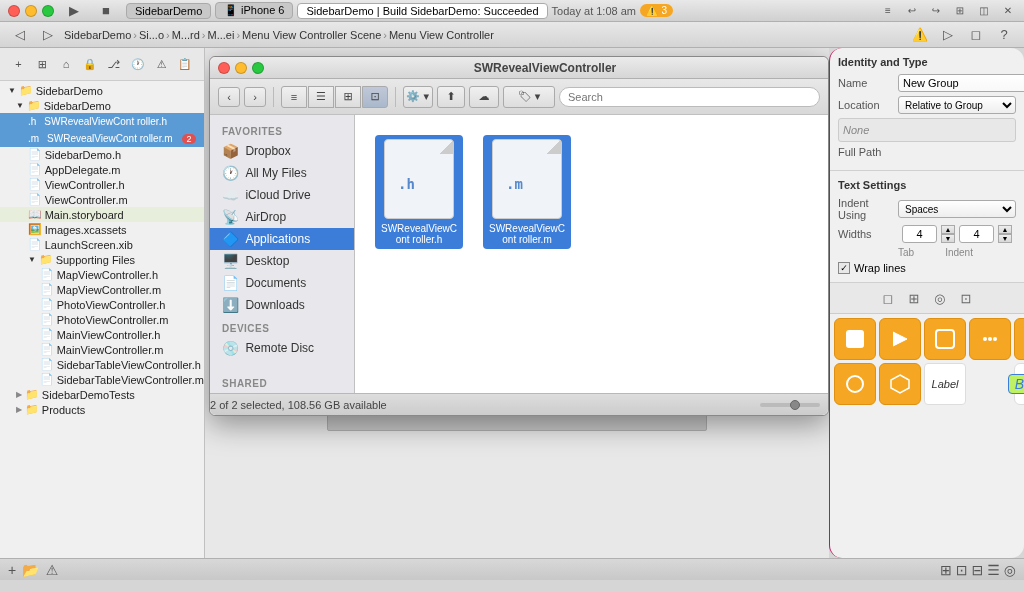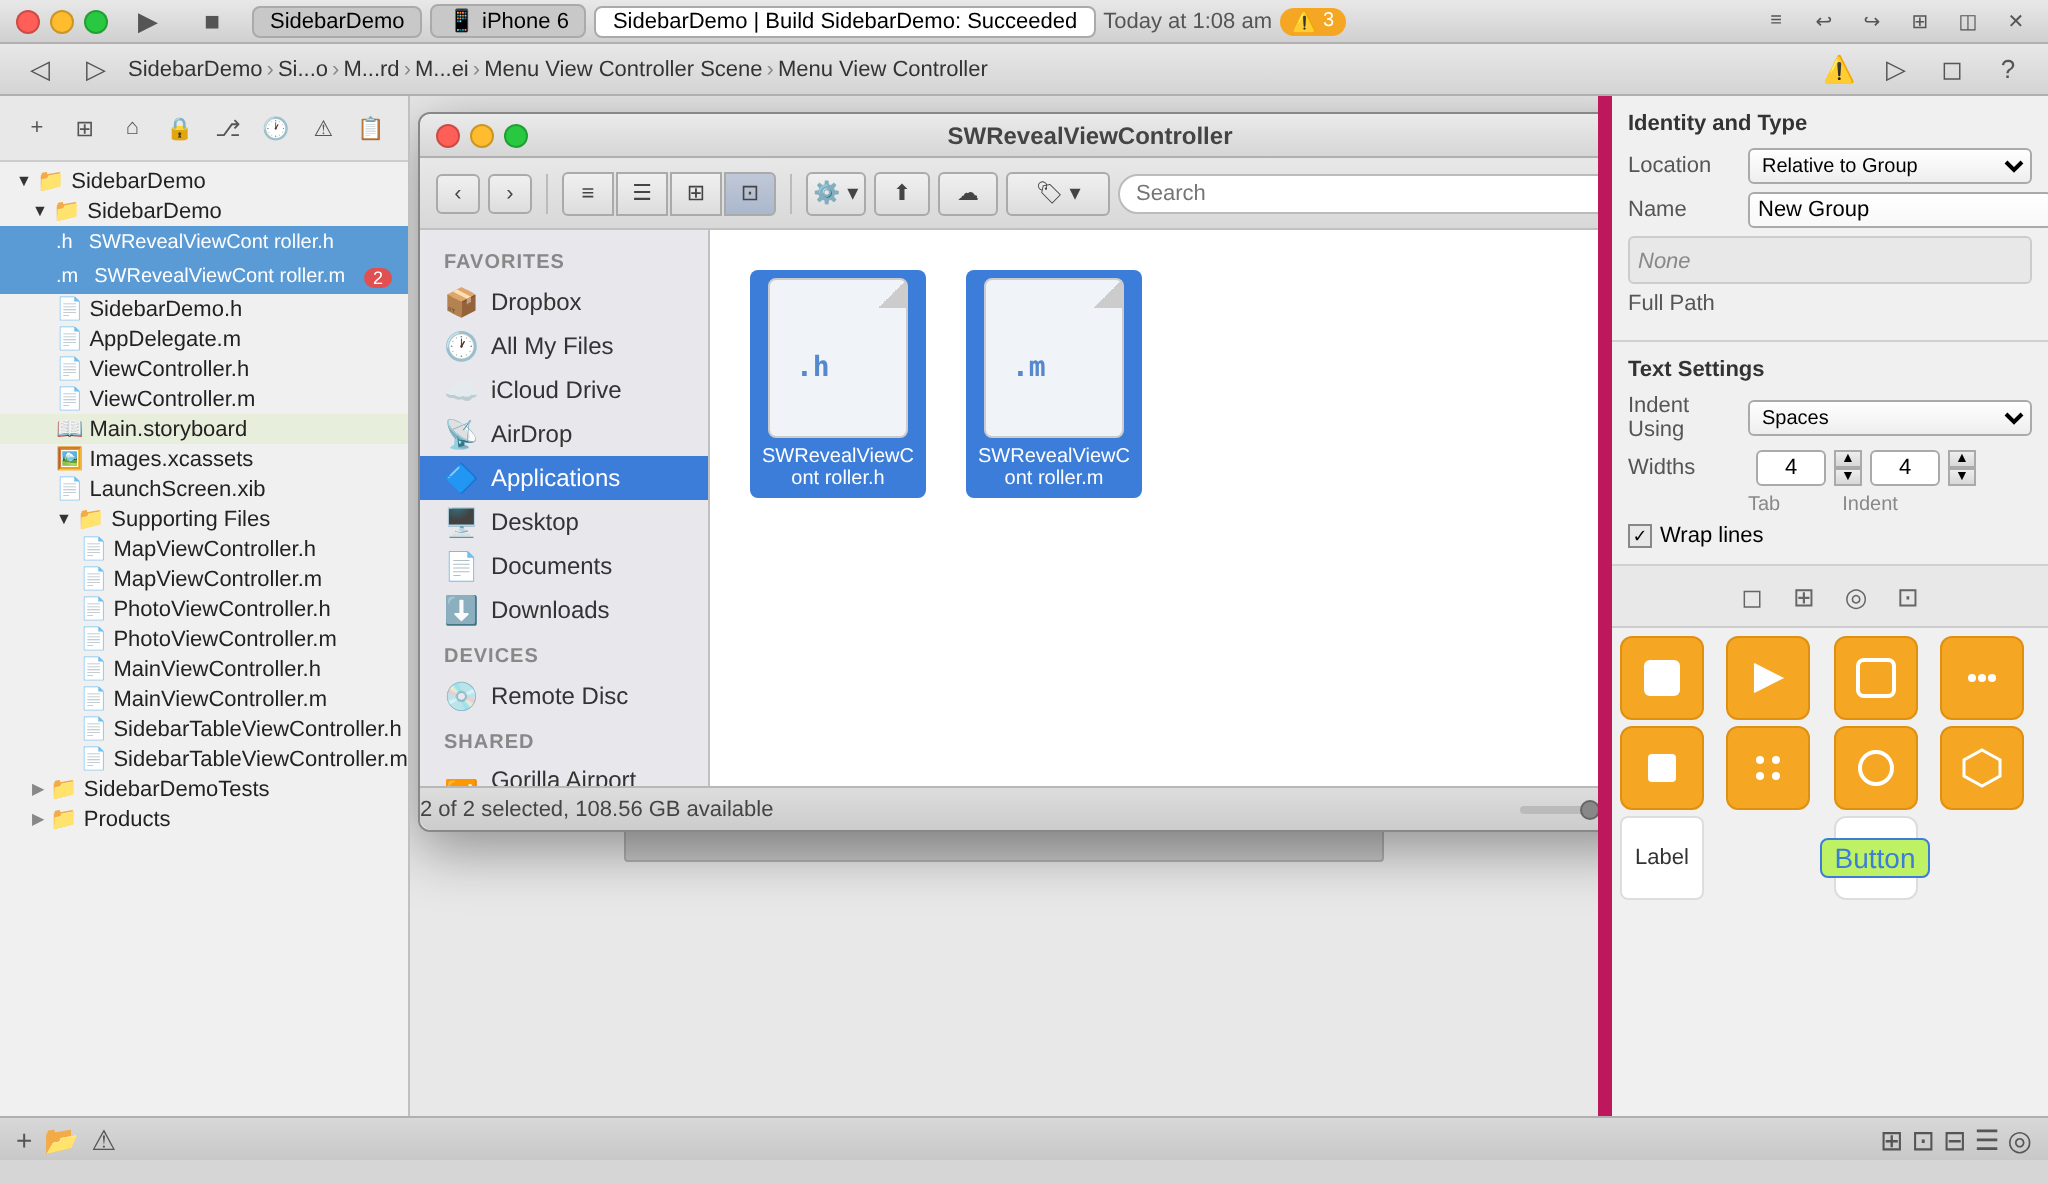--- a/index.html
+++ b/index.html
@@ -73,21 +73,21 @@
     .finder-file-icon { width: 70px; height: 80px; background: #f0f4f8; border: 1px solid #ccc; border-radius: 4px; display: flex; flex-direction: column; align-items: center; justify-content: center; position: relative; font-size: 24px; color: #5588cc; }
     .finder-file-icon .corner-fold { position: absolute; top: 0; right: 0; width: 14px; height: 14px; background: linear-gradient(135deg, transparent 50%, #ccc 50%); }
     .finder-file-label { font-size: 10px; color: #333; text-align: center; width: 80px; word-break: break-word; }
     .finder-file.selected .finder-file-label { color: #fff; }
     .finder-statusbar { height: 22px; background: linear-gradient(to bottom, #ddd, #ccc); border-top: 1px solid #b8b8b8; display: flex; align-items: center; justify-content: center; font-size: 11px; color: #444; gap: 8px; border-radius: 0 0 6px 6px; }
     .finder-statusbar-slider { display: flex; gap: 4px; align-items: center; margin-left: auto; margin-right: 8px; }
     .slider-track { width: 60px; height: 4px; background: #bbb; border-radius: 2px; position: relative; }
     .slider-thumb { width: 10px; height: 10px; border-radius: 50%; background: #888; border: 1px solid #666; position: absolute; top: -3px; left: 30px; }
 
     
-    .right-panel { width: 225px; background: #f0f0f0; border-left: 7px solid #be185d; display: flex; flex-direction: column; overflow: hidden; }
+    .right-panel { width: 195px; background: #f0f0f0; border-left: 1px solid #be185d; display: flex; flex-direction: column; overflow: hidden; border-radius: 13px; }
     .right-panel-section { padding: 8px; border-bottom: 1px solid #d0d0d0; }
     .right-panel-title { font-size: 11px; font-weight: 700; color: #333; margin-bottom: 6px; }
     .right-panel-row { display: flex; align-items: center; margin-bottom: 4px; }
     .right-panel-label { font-size: 11px; color: #555; width: 60px; flex-shrink: 0; }
     .right-panel-input { flex: 1; height: 18px; border: 1px solid #aaa; border-radius: 3px; font-size: 11px; padding: 0 4px; background: linear-gradient(to bottom, #fff, #f8f8f8); }
     .right-panel-select { flex: 1; height: 18px; border: 1px solid #aaa; border-radius: 3px; font-size: 10px; background: linear-gradient(to bottom, #fff, #eee); padding: 0 2px; }
     .right-panel-path { font-size: 10px; color: #333; word-break: break-all; }
     .widths-row { display: flex; align-items: center; gap: 4px; font-size: 11px; }
     .width-input { width: 35px; height: 18px; border: 1px solid #aaa; border-radius: 3px; font-size: 11px; padding: 0 2px; text-align: center; }
     .stepper { display: flex; flex-direction: column; width: 14px; }
@@ -355,21 +355,21 @@
             <span class="finder-sidebar-icon">⬇️</span>
             <span>Downloads</span>
           </div>
 
           <div class="finder-section-header" style="margin-top:4px;">Devices</div>
           <div class="finder-sidebar-item">
             <span class="finder-sidebar-icon">💿</span>
             <span>Remote Disc</span>
           </div>
 
-          <div class="finder-section-header" style="margin-top:4px;">Shared</div>
+          <div class="finder-section-header" style="margin-top:16px;">Shared</div>
           <div class="finder-sidebar-item">
             <span class="finder-sidebar-icon">📶</span>
             <span>Gorilla Airport Extreme</span>
           </div>
 
         </div>
 
         <div class="finder-content">
 
           <div class="finder-file selected">
@@ -406,28 +406,28 @@
           </div>
         </div>
       </div>
     </div>
   </div>
 
   <div class="right-panel">
     <div class="right-panel-section">
       <div class="right-panel-title">Identity and Type</div>
       <div class="right-panel-row">
+        <div class="right-panel-label">Name</div>
+        <input class="right-panel-input" type="text" value="New Group" style="">
+      </div>
+      <div class="right-panel-row">
         <div class="right-panel-label">Location</div>
         <select class="right-panel-select">
           <option>Relative to Group</option>
         </select>
-      </div>
-      <div class="right-panel-row">
-        <div class="right-panel-label">Name</div>
-        <input class="right-panel-input" type="text" value="New Group" style="">
       </div>
       <div style="padding:3px 0 2px;background:#e8e8e8;border:1px solid #ccc;border-radius:3px;margin-bottom:4px;padding:4px;">
         <span style="font-size:11px;color:#888;font-style:italic;">None</span>
       </div>
       <div class="right-panel-row">
         <div class="right-panel-label">Full Path</div>
       </div>
     </div>
 
     <div class="right-panel-section">
@@ -461,21 +461,21 @@
       </div>
     </div>
 
     <div style="flex:1;overflow:hidden;">
       <div style="display:flex;justify-content:center;gap:4px;padding:4px;border-bottom:1px solid #ccc;background:#e8e8e8;">
         <div class="icon-grid-tab">◻</div>
         <div class="icon-grid-tab">⊞</div>
         <div class="icon-grid-tab">◎</div>
         <div class="icon-grid-tab">⊡</div>
       </div>
-      <div style="display:grid;grid-template-columns:repeat(4,1fr);gap:3px;padding:4px;">
+      <div style="display:grid;grid-template-columns:repeat(6,1fr);gap:3px;padding:4px;font-style:italic;">
 
         <div style="background:#f5a623;border-radius:6px;width:42px;height:42px;display:flex;align-items:center;justify-content:center;border:1px solid #e09010;">
           <svg width="22" height="22" viewBox="0 0 22 22">
               <rect x="2" y="2" width="18" height="18" rx="3" fill="white"></rect>
             </svg>
         </div>
         <div style="background:#f5a623;border-radius:6px;width:42px;height:42px;display:flex;align-items:center;justify-content:center;border:1px solid #e09010;">
           <svg width="22" height="22" viewBox="0 0 22 22">
               <polyline points="4,4 18,11 4,18" fill="white" stroke="white" stroke-width="1"></polyline>
             </svg>

